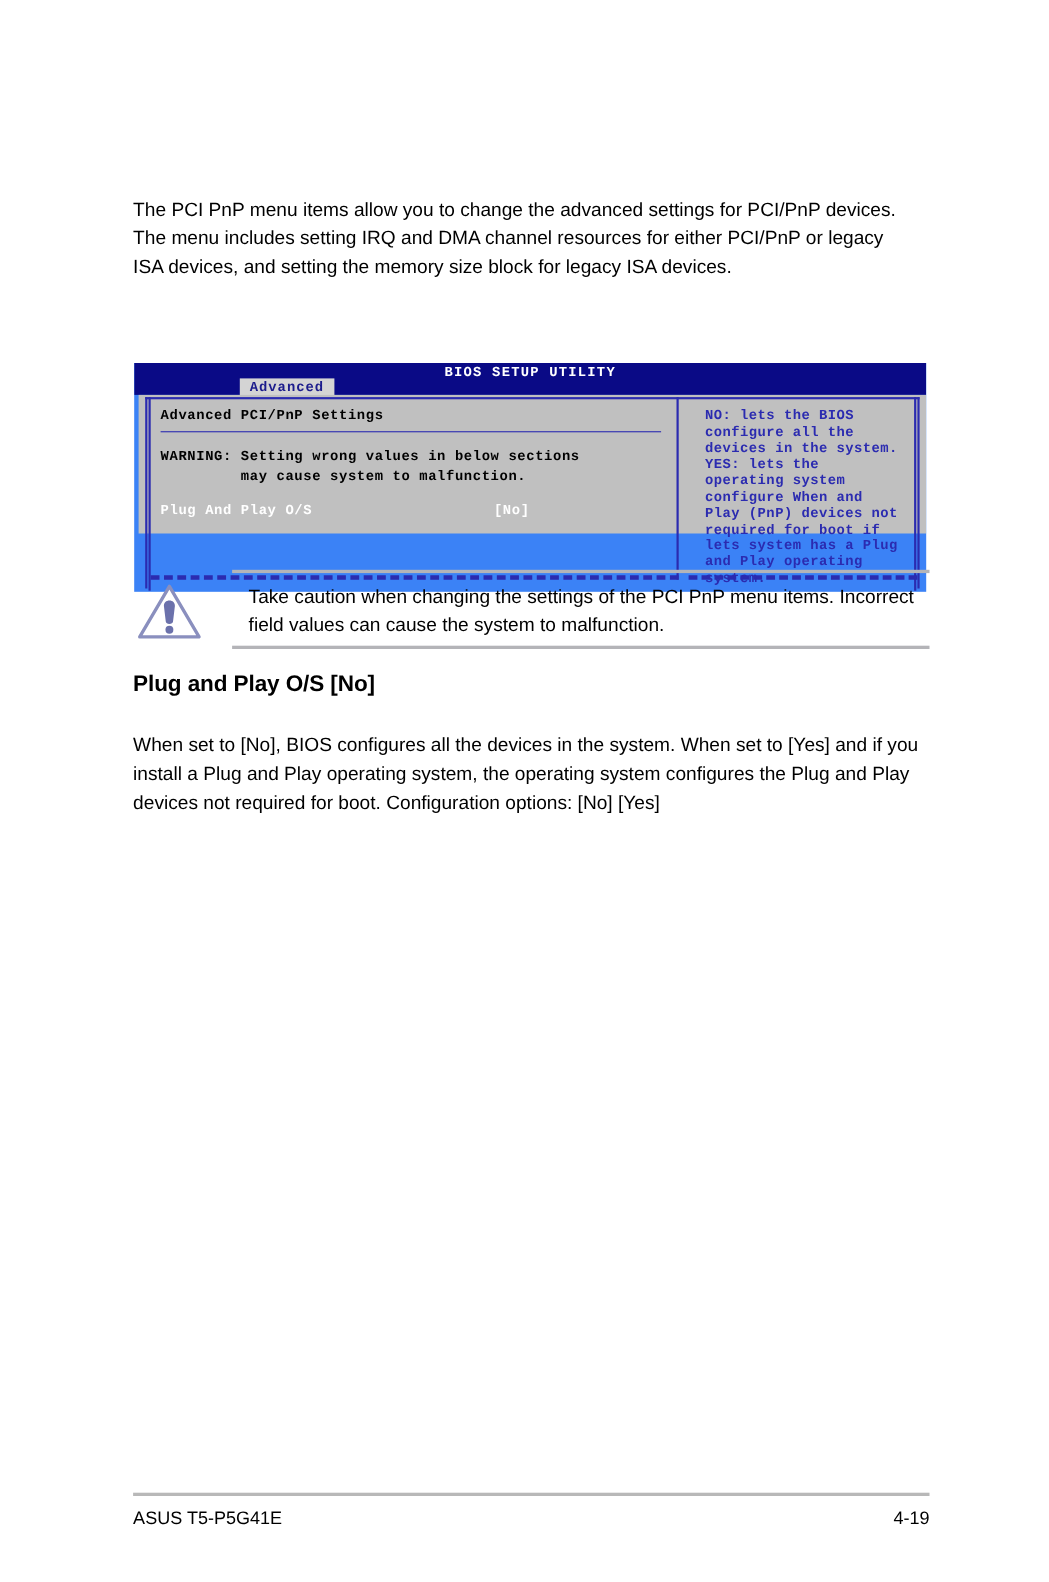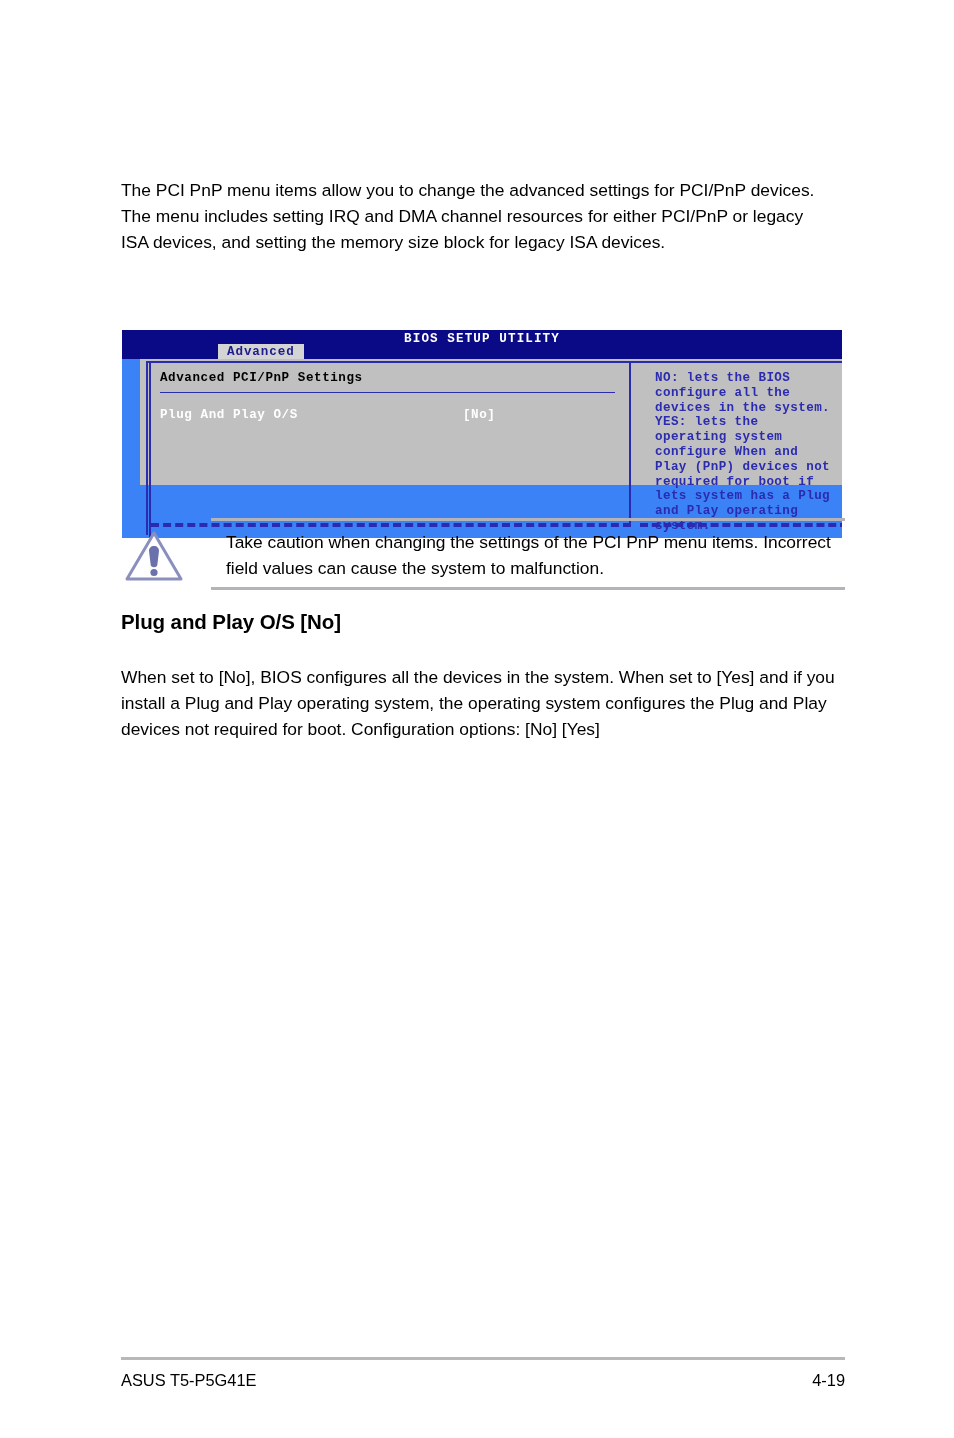--- a/index.html
+++ b/index.html
@@ -87,21 +87,21 @@
     background: #d4d4d4;
     color: #1c1c8c;
     font-size: 12.6px;
     font-weight: bold;
     letter-spacing: 0.9px;
     line-height: 17px;
   }
 
   .bios-body {
     position: absolute;
-    left: 18px;
+    left: 4px;
     top: 29px;
     width: 716px;
     height: 126px;
     background: #c0c0c0;
   }
 
   
   .bios-frame {
     position: absolute;
     left: 6px;
@@ -300,20 +300,22 @@
     <div class="bios-body">
       <div class="bios-frame"></div>
       <div class="bios-frame-inner"></div>
       <div class="bios-divider"></div>
       <div class="bios-dash-left"></div>
       <div class="bios-dash-right"></div>
 
       <div class="bios-left">
         <div class="bios-item-head">Advanced PCI/PnP Settings</div>
         <div class="bios-rule"></div>
+        <div class="bios-warn"><span>WARNING: Setting wrong values in below sections</span>
+<span>         may cause system to malfunction.</span></div>
         <div class="bios-row">
           <span class="bios-row-label">Plug And Play O/S</span>
           <span class="bios-row-value">[No]</span>
         </div>
       </div>
 
       <div class="bios-right">
         <div>NO: lets the BIOS</div>
         <div>configure all the</div>
         <div>devices in the system.</div>

